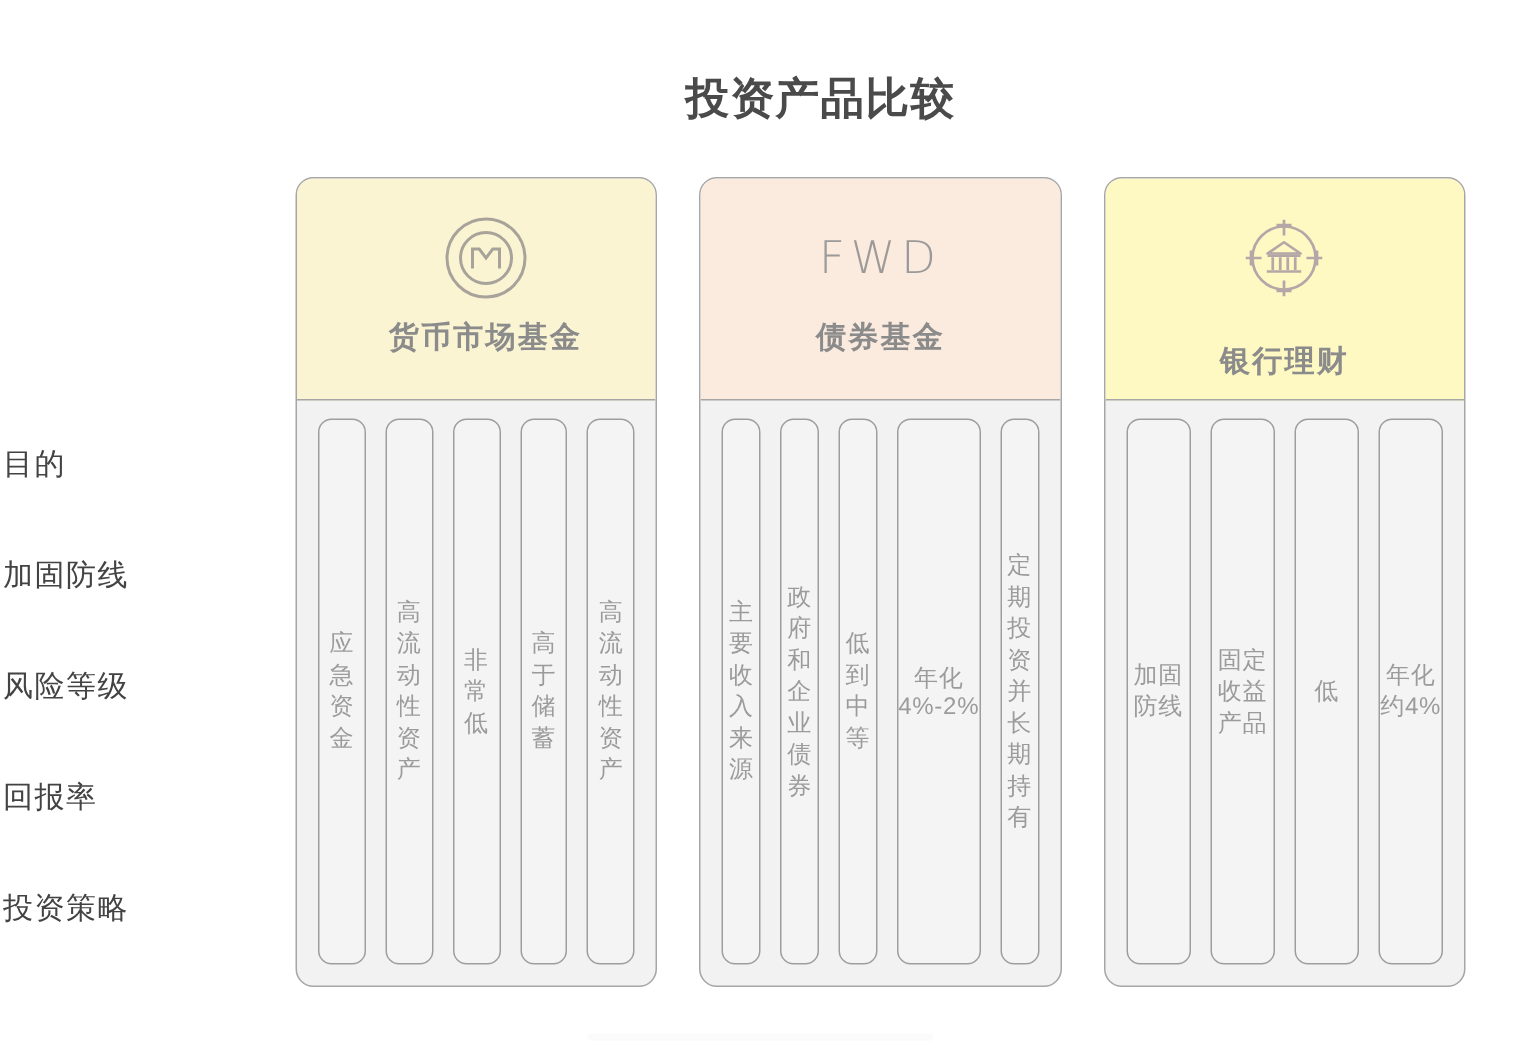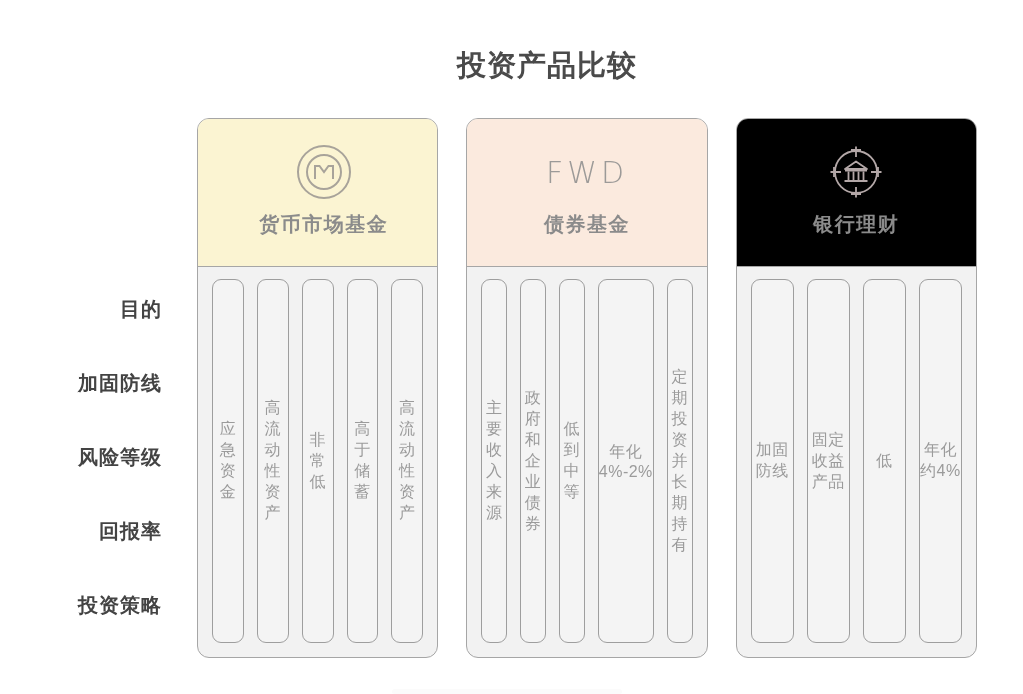--- a/index.html
+++ b/index.html
@@ -42,23 +42,22 @@
     position: absolute;
     left: 0;
     top: 0;
     width: 190px;
     height: 540px;
   }
   .row-label {
     position: absolute;
     right: 28px;
     width: 160px;
-    text-align: right;
     font-size: 20px;
-    font-weight: bold;
+    font-weight: normal;
     color: #434343;
     letter-spacing: 1px;
   }
 
   .cards {
     position: absolute;
     left: 197px;
     top: 0;
     width: 780px;
     height: 540px;
@@ -129,21 +128,21 @@
     font-size: 16px;
     color: #9b9b9b;
     letter-spacing: 0.5px;
     text-align: center;
     box-sizing: border-box;
   }
 
   
   .tint-0 { background: #fbf4d2; padding-left: 12px; }
   .tint-1 { background: #fbeade; }
-  .tint-2 { background: #000000; }
+  .tint-2 { background: #fef9c3; gap: 16px; }
 
   
   .bottom-bar {
     position: absolute;
     left: 392px;
     bottom: 0;
     width: 230px;
     height: 5px;
     background: #fbfbfb;
     border-radius: 3px;

